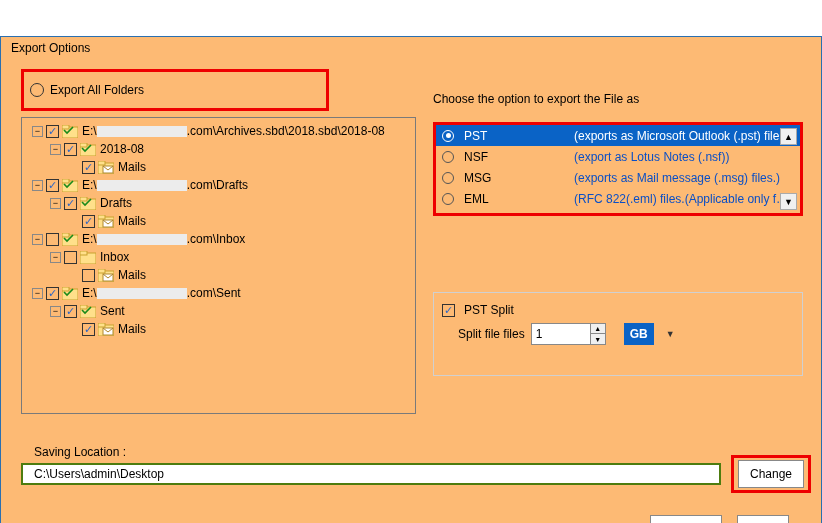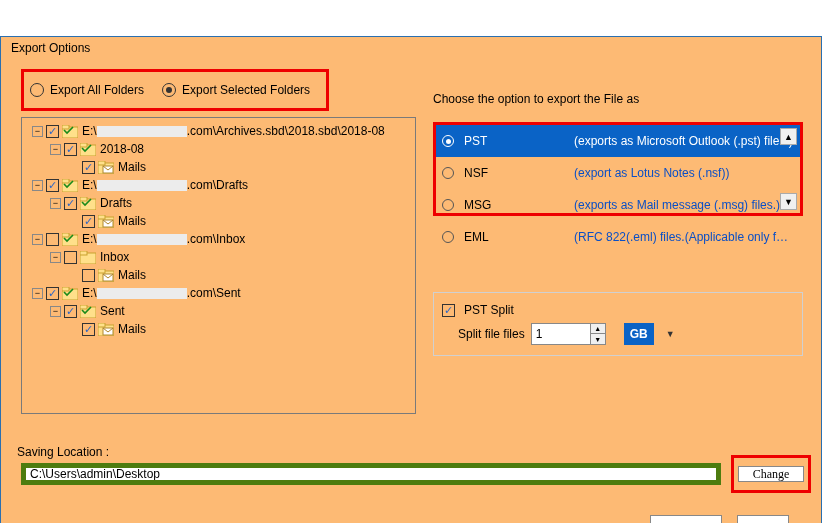--- a/index.html
+++ b/index.html
@@ -13,63 +13,59 @@
 .tree { position: absolute; left: 20px; top: 80px; width: 395px; height: 297px; border: 1px solid #7a7a7a; overflow: auto; padding: 4px 2px; }
 .tree-node { display: flex; align-items: center; height: 18px; white-space: nowrap; }
 .tree-node .twisty { width: 11px; height: 11px; border: 1px solid #888; display: inline-flex; align-items: center; justify-content: center; font-size: 9px; line-height: 1; margin-right: 3px; cursor: pointer; }
 .tree-node .spacer { display: inline-block; }
 .chk { width: 13px; height: 13px; border: 1px solid #333; display: inline-flex; align-items: center; justify-content: center; margin-right: 3px; cursor: pointer; }
 .chk.on::after { content: "✓"; font-size: 11px; color: #2a66c8; line-height: 1; }
 .fld-icon { display: inline-block; margin-right: 4px; }
 .redact { display: inline-block; height: 11px; background: #ececec; vertical-align: middle; }
 .right-label { position: absolute; left: 432px; top: 55px; }
 .formats { position: absolute; left: 432px; top: 85px; width: 370px; height: 94px; border: 3px solid #e00; }
-.fmt-row { height: 21px; display: flex; align-items: center; padding: 16px 6px; cursor: pointer; }
+.fmt-row { height: 21px; display: flex; align-items: center; padding: 0 6px; cursor: pointer; }
 .fmt-row.sel { background: #0a63c6; color: #fff; }
 .fmt-radio { width: 12px; height: 12px; border: 1px solid #555; border-radius: 50%; margin-right: 10px; display: inline-flex; align-items: center; justify-content: center; }
 .fmt-row.sel .fmt-radio { border-color: #fff; }
 .fmt-radio.on::after { content: ""; width: 5px; height: 5px; background: #333; border-radius: 50%; }
 .fmt-row.sel .fmt-radio.on::after { background: #fff; }
 .fmt-name { width: 110px; }
 .fmt-desc { flex: 1; white-space: nowrap; overflow: hidden; text-overflow: ellipsis; }
 .fmt-row:not(.sel) .fmt-desc { color: #0a4fc6; }
 .scroll-btn { position: absolute; right: 3px; width: 17px; height: 17px; background: #f0f0f0; border: 1px solid #aaa; display: flex; align-items: center; justify-content: center; font-size: 9px; cursor: pointer; }
-.group { position: absolute; left: 432px; top: 255px; width: 370px; height: 64px; border: 1px solid #d0d0d0; }
+.group { position: absolute; left: 432px; top: 255px; width: 370px; height: 84px; border: 1px solid #d0d0d0; }
 .grp-row1 { display: flex; align-items: center; padding: 10px 8px 2px; gap: 6px; }
 .grp-row2 { display: flex; align-items: center; padding: 4px 8px 0 24px; gap: 6px; }
 .spinner { display: inline-flex; border: 1px solid #888; height: 22px; }
 .spinner input { width: 58px; border: none; padding: 0 4px; outline: none; }
 .spinner .btns { display: flex; flex-direction: column; border-left: 1px solid #888; }
 .spinner .btns div { width: 14px; height: 10px; display: flex; align-items: center; justify-content: center; font-size: 7px; background: #efefef; border-bottom: 1px solid #888; cursor: pointer; }
 .spinner .btns div:last-child { border-bottom: none; }
 .gb-btn { background: #0a63c6; color: #fff; padding: 4px 6px; font-weight: 600; display: inline-block; }
 .dd-arrow { color: #333; margin-left: 6px; font-size: 9px; cursor: pointer; }
-.save-lbl { position: absolute; left: 16px; top: 408px; }
-.save-input { position: absolute; left: 20px; top: 426px; width: 700px; height: 22px; border: 5px solid #4d7c0f; padding: 0 4px; outline: none; }
+.save-lbl { position: absolute; left: 33px; top: 408px; }
+.save-input { position: absolute; left: 20px; top: 426px; width: 700px; height: 22px; border: 2px solid #4d7c0f; padding: 0 11px; outline: none; }
 .btn { border: 1px solid #888; background: #fff; height: 26px; display: inline-flex; align-items: center; justify-content: center; cursor: pointer; }
 .change-box { position: absolute; left: 730px; top: 418px; width: 80px; height: 38px; border: 3px solid #e00; display: flex; align-items: center; justify-content: center; }
-.change-box .btn { width: 66px; height: 16px; font-family: Liberation Serif, serif; }
+.change-box .btn { width: 66px; height: 28px; }
 .export-btn { position: absolute; left: 649px; top: 478px; width: 72px; }
 .cancel-btn { position: absolute; left: 736px; top: 478px; width: 52px; }
 svg { display: block; }
 </style>
 </head>
 <body>
 <div class="window">
   <div class="title">Export Options</div>
 
   <div class="radio-box">
     <div class="radio-opt">
       <span class="radio-circle"></span>
       <span>Export All Folders</span>
     </div>
-    <div class="radio-opt">
-      <span class="radio-circle sel"></span>
-      <span>Export Selected Folders</span>
-    </div>
   </div>
 
   <div class="tree" id="tree">
       <div class="tree-node">
         <span class="spacer" style="width:8px"></span>
         <span class="twisty">−</span>
         <span class="chk on"></span>
         <span class="fld-icon">
           <svg width="16" height="13">
             <rect x="0" y="2" width="16" height="11" fill="#ffe08a" stroke="#c9a12f"></rect>

